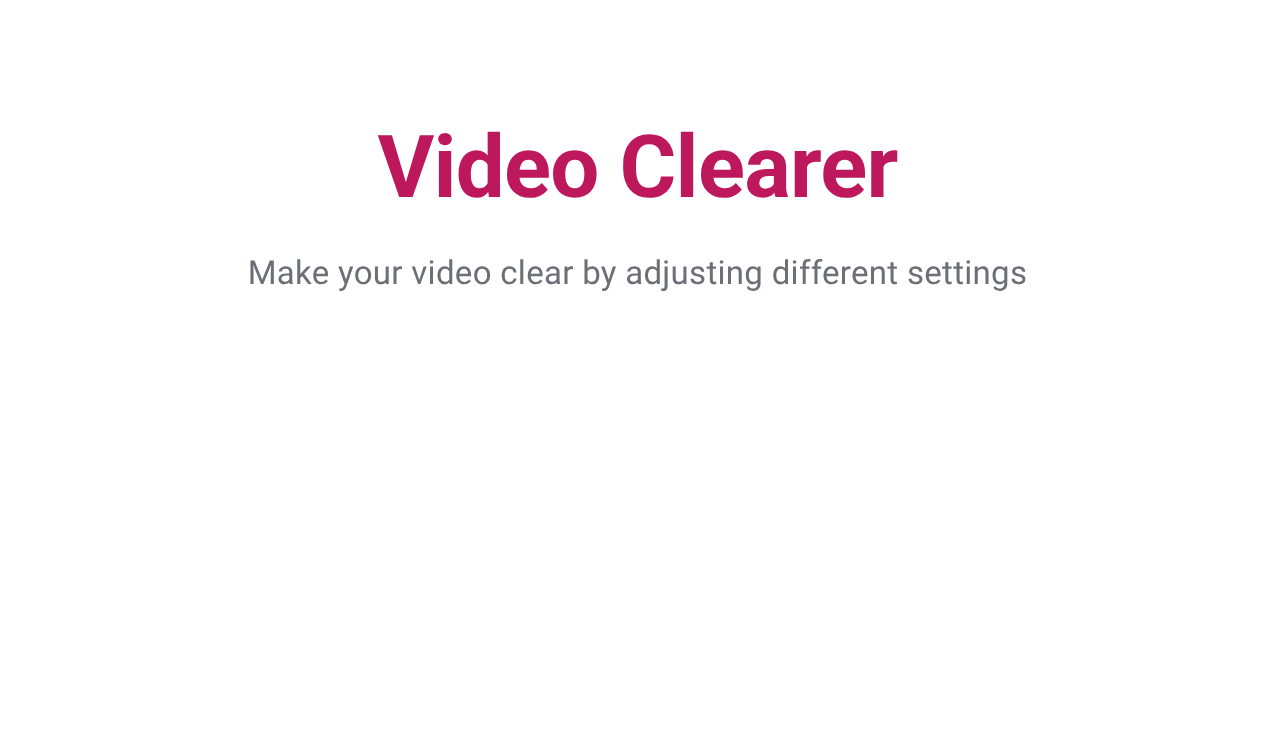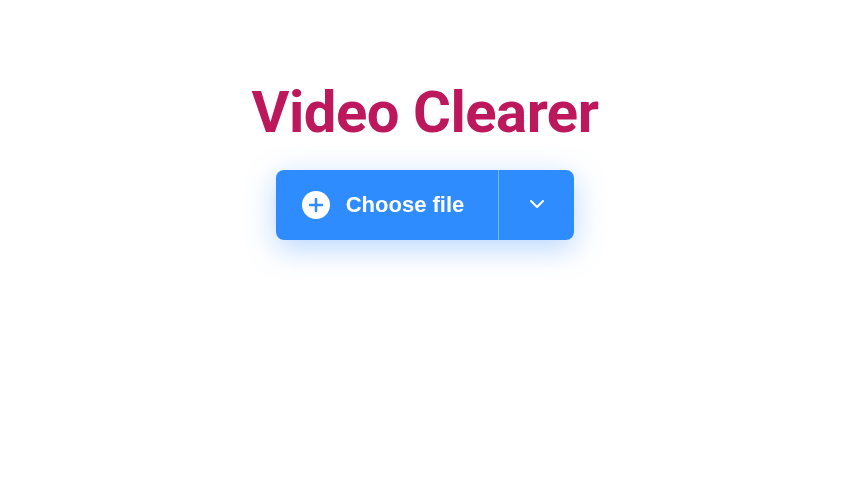--- a/index.html
+++ b/index.html
@@ -88,32 +88,15 @@
     fill: none;
     stroke-linecap: round;
     stroke-linejoin: round;
   }
 </style>
 </head>
 <body>
 
 <div class="container">
   <h1 class="title">Video Clearer</h1>
+  <p class="subtitle">Make your video clear by adjusting different settings</p>
 
-  <div class="upload-group">
-    <button class="choose-btn">
-      <span class="plus-circle">
-        <svg viewBox="0 0 16 16">
-            <line x1="8" y1="2" x2="8" y2="14"></line>
-            <line x1="2" y1="8" x2="14" y2="8"></line>
-          </svg>
-      </span>
-      <span>Choose file</span>
-    </button>
-    <button class="dropdown-btn">
-      <span>
-        <svg viewBox="0 0 18 18">
-            <polyline points="3,6 9,12 15,6"></polyline>
-          </svg>
-      </span>
-    </button>
-  </div>
 </div>
 
 </body></html>

